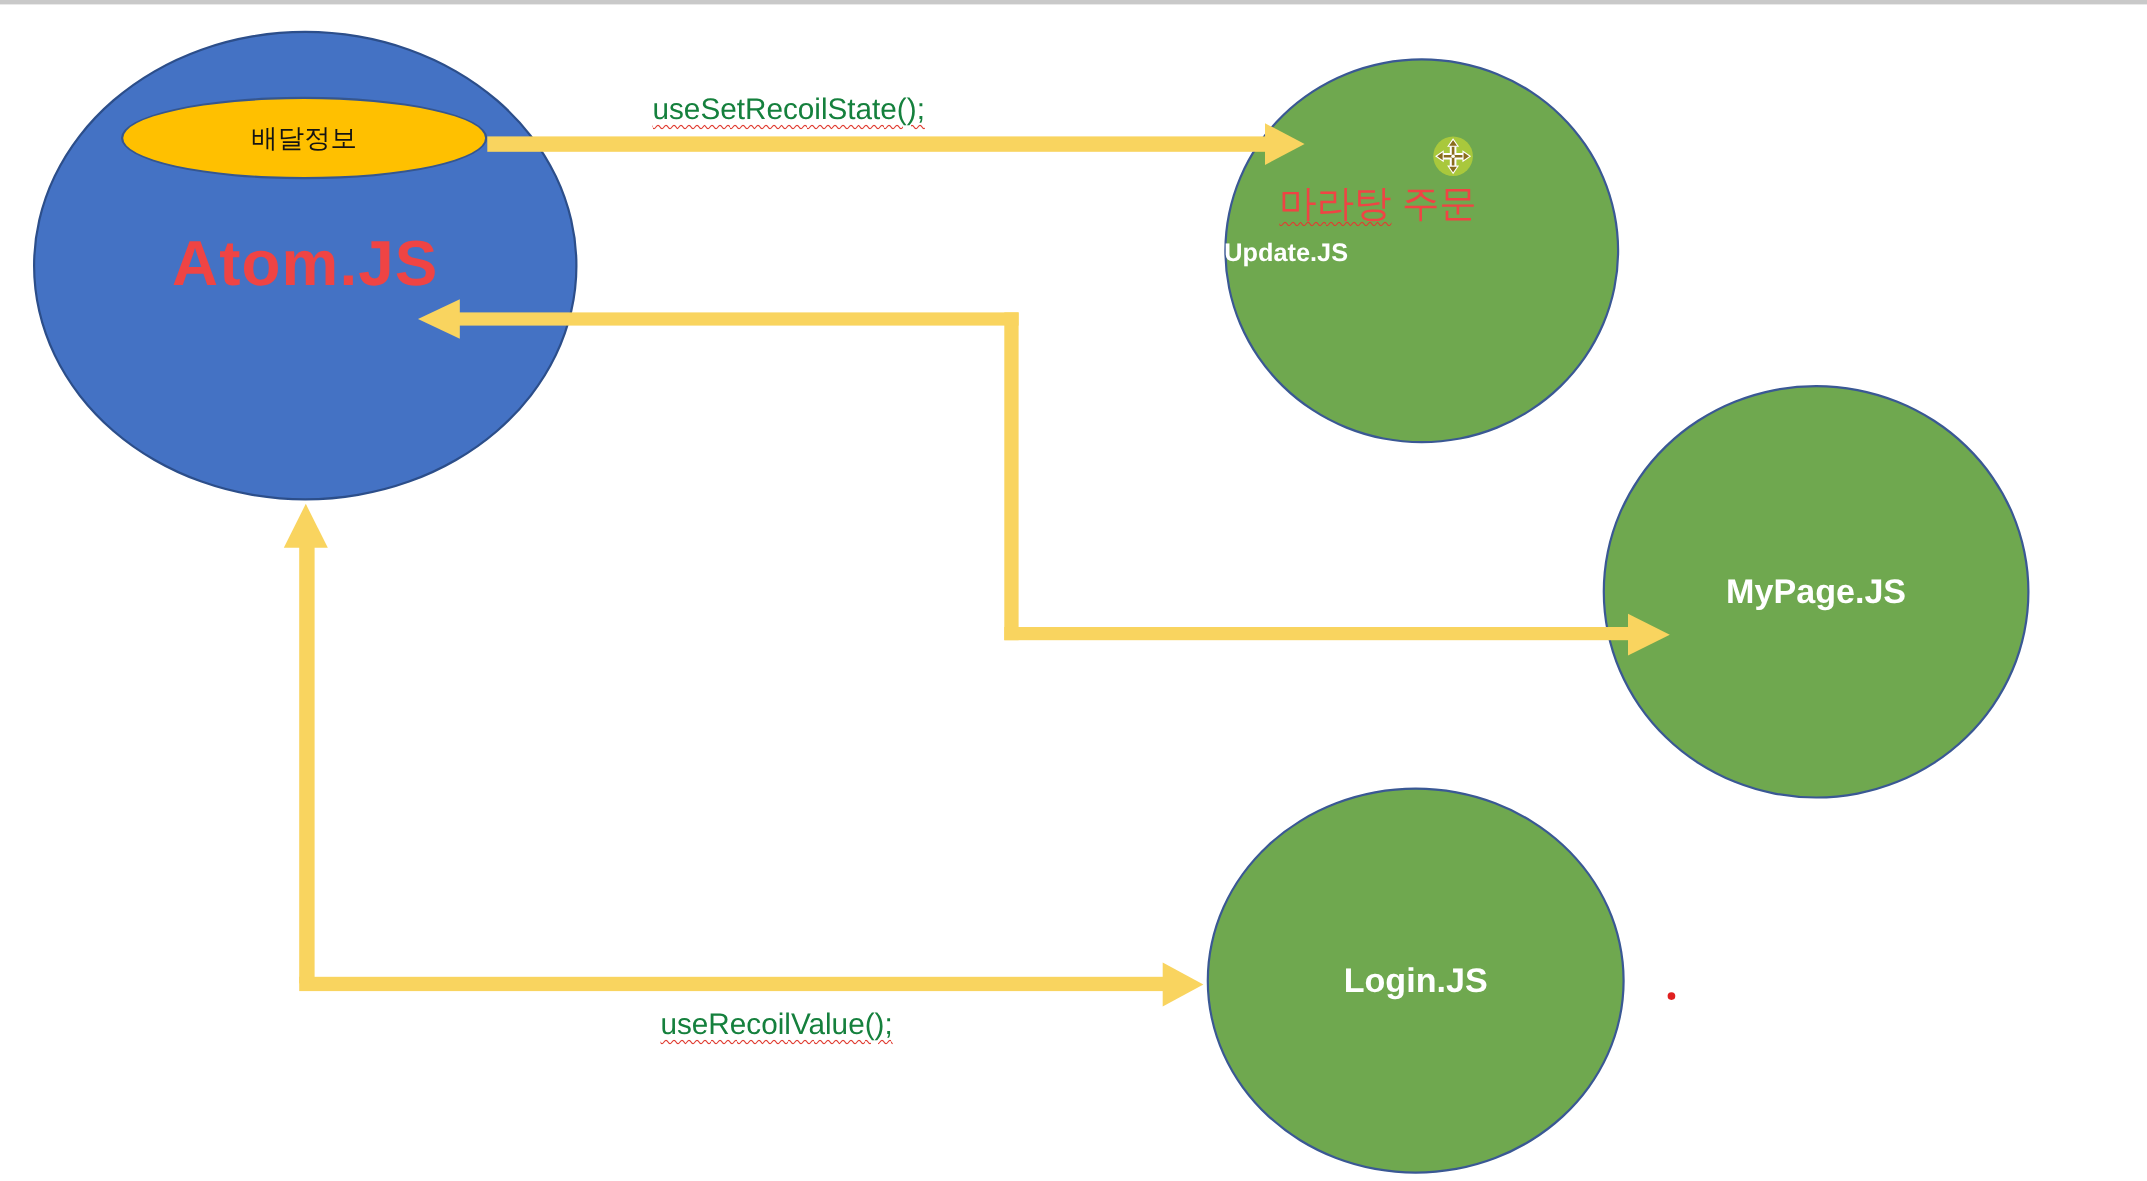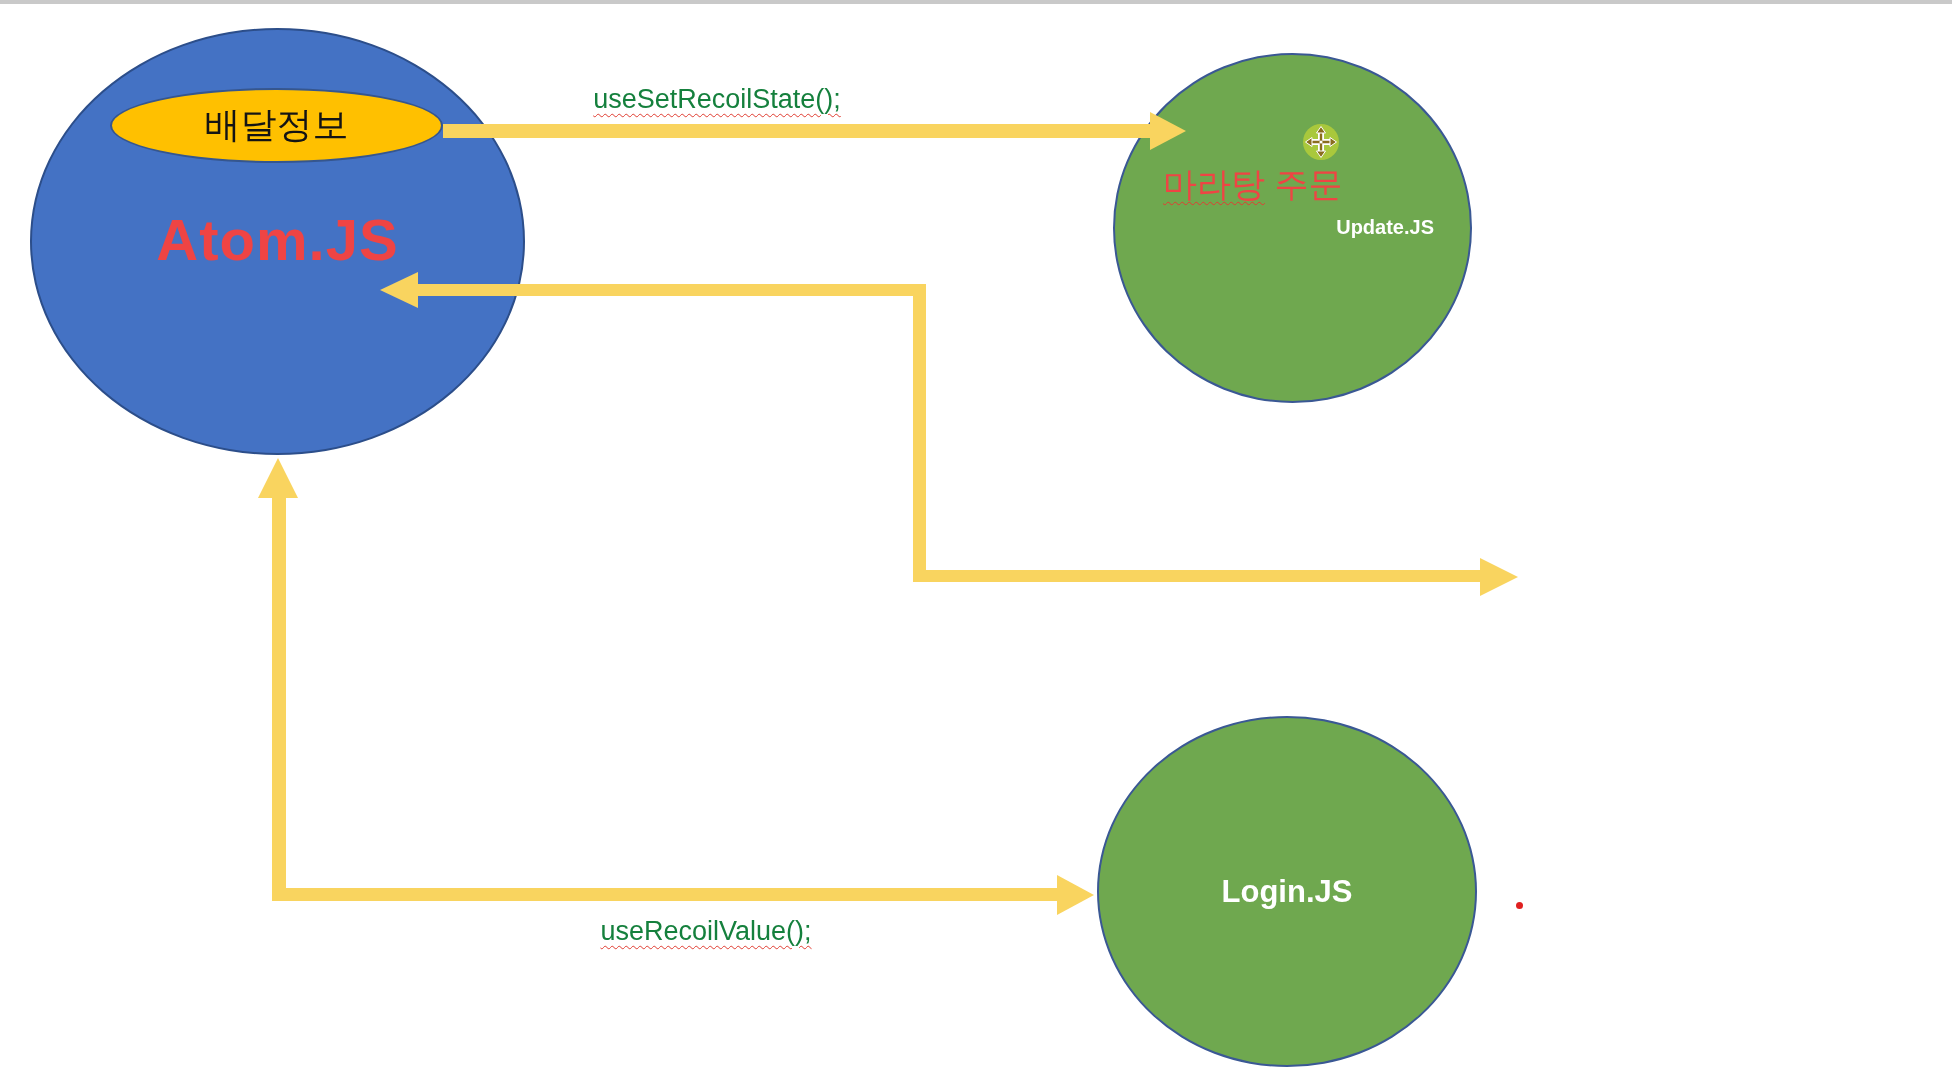--- a/index.html
+++ b/index.html
@@ -26,41 +26,41 @@
     background: #4472c4; border-color: #2c4e8a; border-width: 2px;
   }
   .atom-title {
     position: absolute; left: 30px; top: 206px; width: 495px;
     text-align: center; color: #ef4444; font-size: 58px; font-weight: bold;
     letter-spacing: 1px;
   }
   .state-ellipse {
     background: #ffc000; border-color: #35568f;
     display: flex; align-items: center; justify-content: center;
-    color: #141414; font-size: 36px;
+    color: #141414; font-size: 24px;
   }
   .state-delivery { left: 110px; top: 88px;  width: 333px; height: 75px; }
   .state-member   { left: 130px; top: 337px; width: 322px; height: 70px; }
 
   .green-circle {
     background: #6fa84f; border-color: #3a5894;
     display: flex; align-items: center; justify-content: center;
     color: #ffffff; font-weight: bold; font-size: 31px;
   }
   .update-circle { left: 1113px; top: 53px;  width: 359px; height: 350px; }
   .mypage-circle { left: 1457px; top: 350px; width: 388px; height: 376px; }
   .login-circle  { left: 1097px; top: 716px; width: 380px; height: 351px; }
 
   .update-note {
     position: absolute; left: 1163px; top: 162px; width: 320px;
     text-align: left; color: #ef4444; font-size: 34px; z-index: 5;
   }
   .update-title {
     position: absolute; left: 1113px; top: 216px; width: 321px;
-    text-align: right; color: #ffffff; font-size: 20px; font-weight: bold;
+    text-align: left; color: #ffffff; font-size: 23px; font-weight: bold;
     z-index: 5;
   }
 
   
   .shaft { position: absolute; background: #f9d45f; }
   .head  { position: absolute; width: 0; height: 0; }
   .head-right-1 { left: 1150px; top: 112px;
     border-left: 36px solid #f9d45f; border-top: 19px solid transparent; border-bottom: 19px solid transparent; }
   .head-left-2  { left: 380px; top: 272px;
     border-right: 38px solid #f9d45f; border-top: 18px solid transparent; border-bottom: 18px solid transparent; }
@@ -103,20 +103,23 @@
   <div class="shape ellipse atom-ellipse"></div>
   <div class="shape ellipse state-ellipse state-delivery">
     <span>배달정보</span>
   </div>
   <div class="atom-title">Atom.JS</div>
 
   <div class="shape ellipse green-circle update-circle"></div>
   <div class="update-note"><span class="squiggle">마라탕</span><span> 주문</span></div>
   <div class="update-title">Update.JS</div>
 
+  <div class="shape ellipse green-circle mypage-circle">
+    <span>MyPage.JS</span>
+  </div>
 
   <div class="shape ellipse green-circle login-circle">
     <span>Login.JS</span>
   </div>
 
   <div class="shaft z-top" style="left:443px; top:124px; width:707px; height:14px;"></div>
   <div class="head head-right-1 z-top"></div>
   <div class="fn-label squiggle label-set">useSetRecoilState();</div>
 
   <div class="head head-left-2 z-top"></div>

